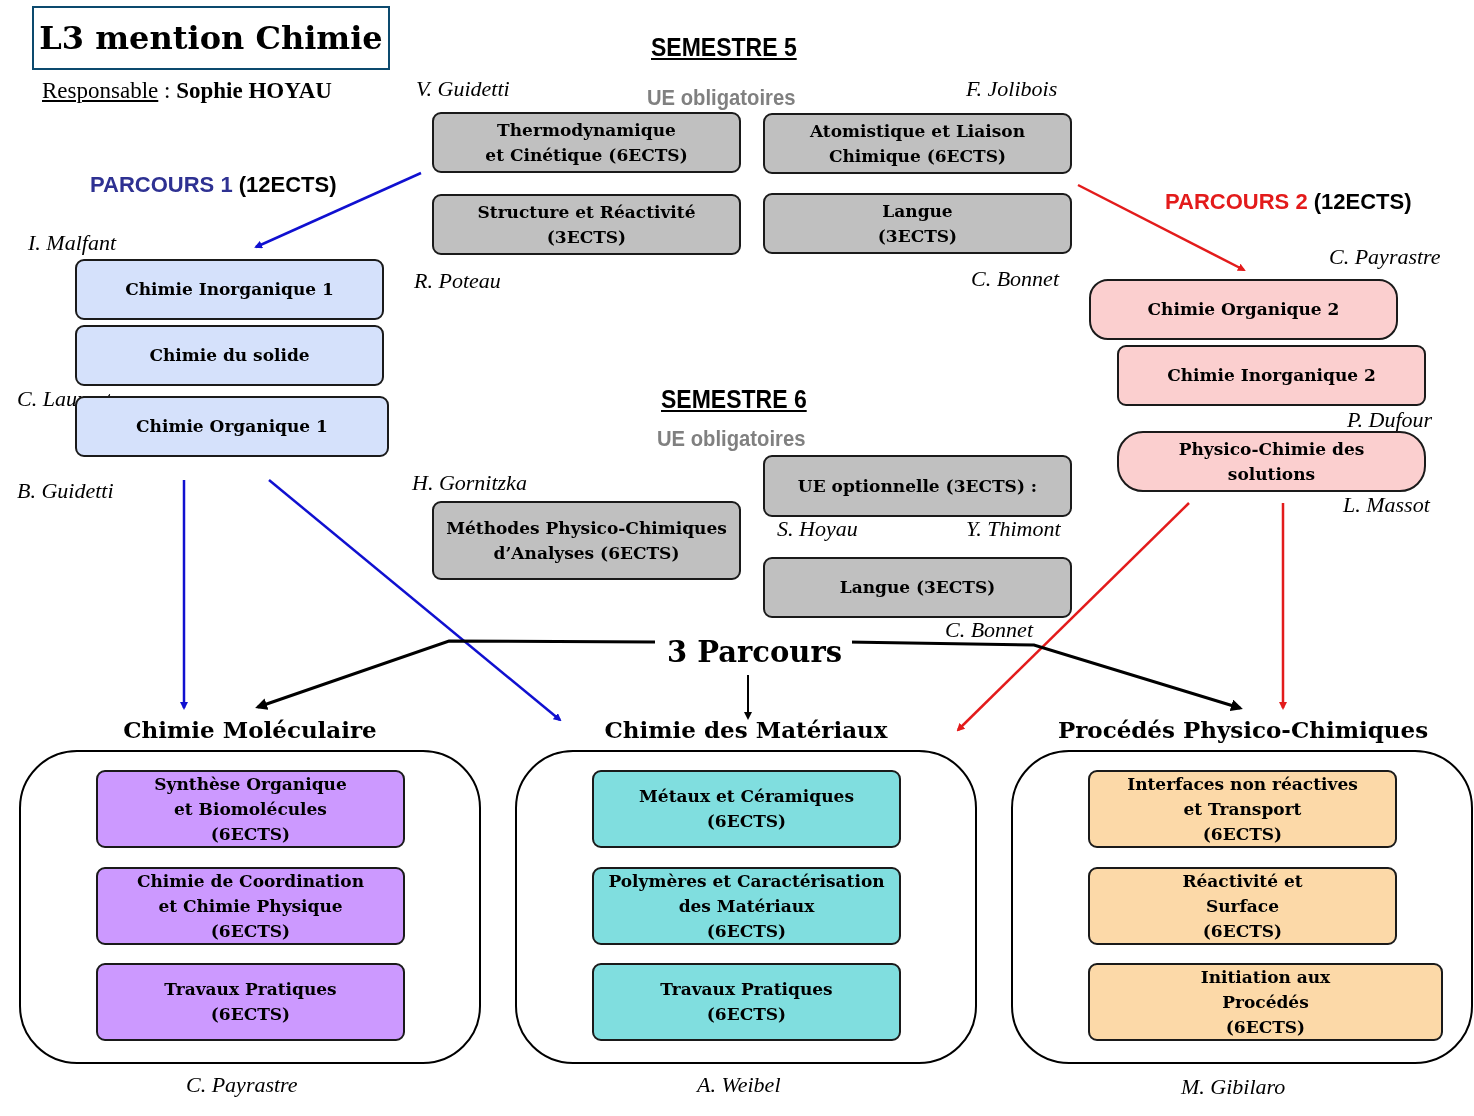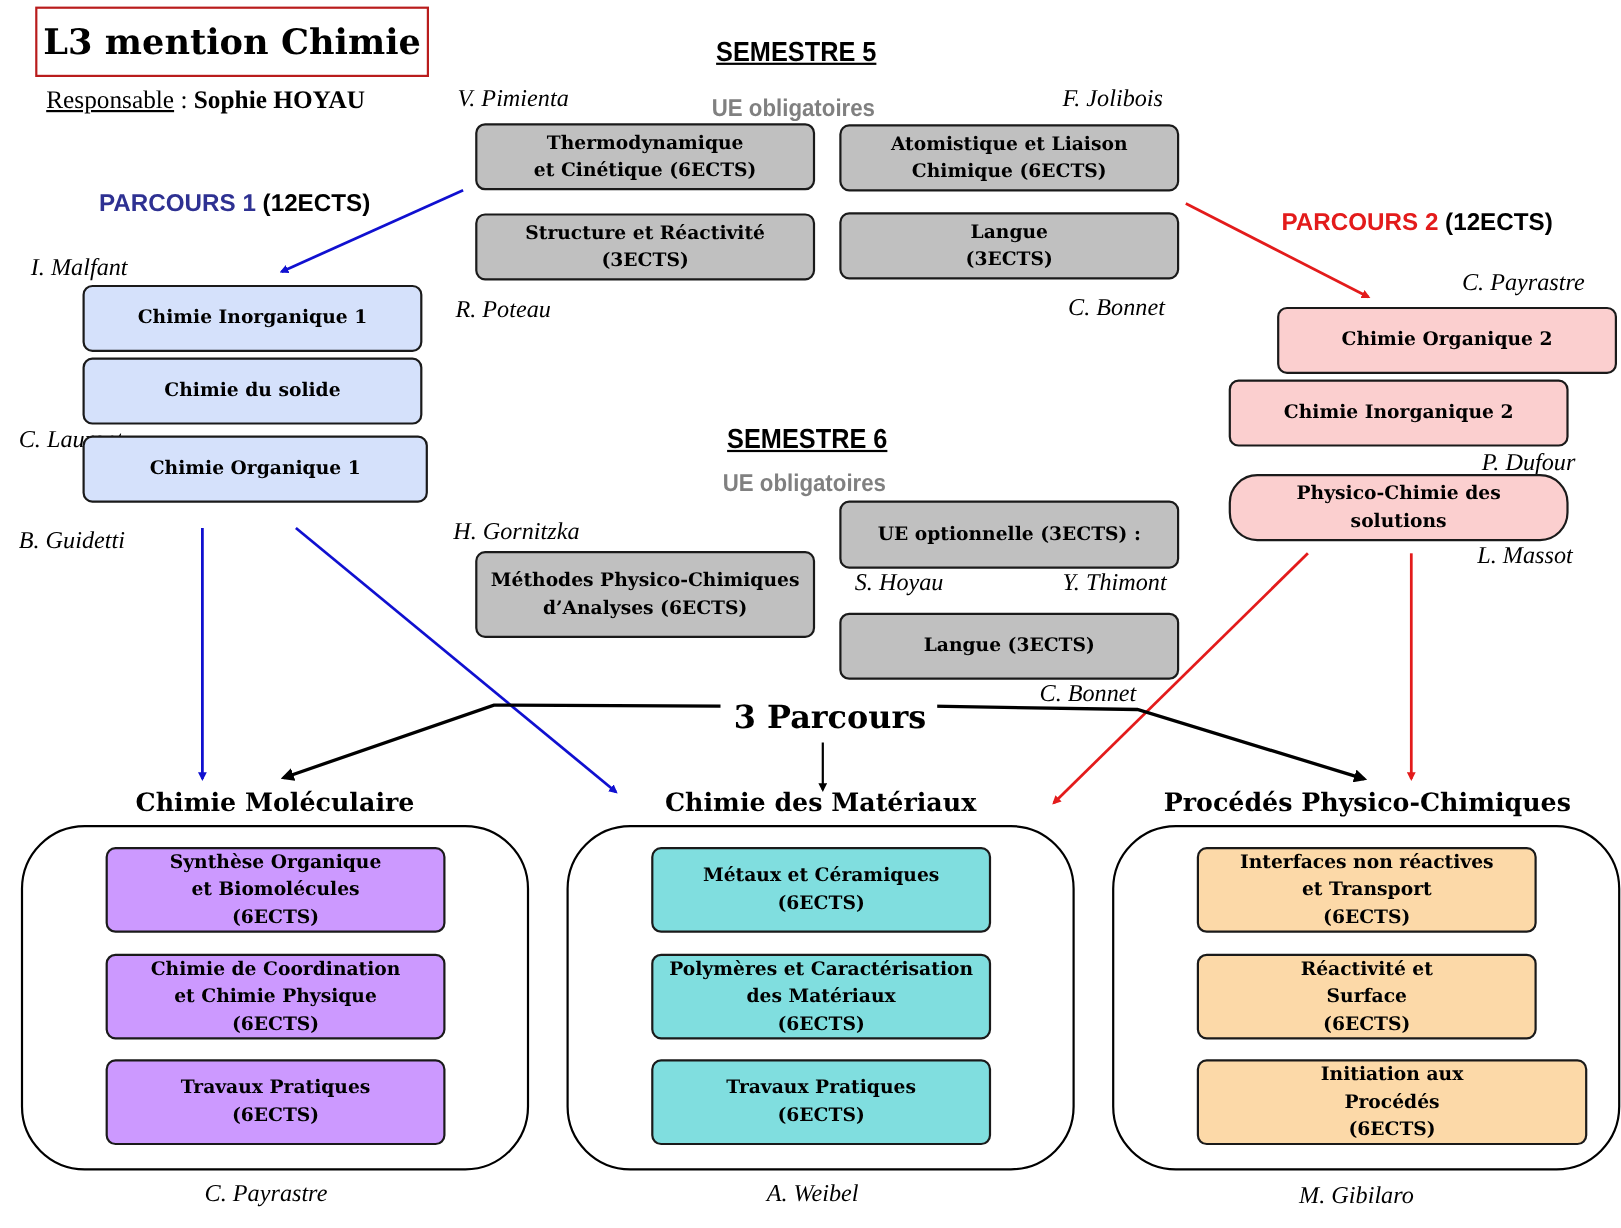--- a/index.html
+++ b/index.html
@@ -1,20 +1,20 @@
 <!DOCTYPE html>
 <html><head>
 <meta charset="utf-8">
 <style>
   html, body { margin: 0; padding: 0; background: #ffffff; }
   body { width: 1474px; height: 1116px; position: relative; overflow: hidden;
          font-family: "DejaVu Serif", "Liberation Serif", serif; color: #000; }
   .abs { position: absolute; }
   svg.arrows { position: absolute; left: 0; top: 0; width: 1474px; height: 1116px; pointer-events: none; }
-  .title-box { left: 32px; top: 6px; width: 354px; height: 60px; border: 2px solid #b91c1c;
+  .title-box { left: 32px; top: 6px; width: 354px; height: 60px; border: 2px solid #0c4a6e;
                display: flex; align-items: center; justify-content: center;
                font-family: "DejaVu Serif", serif; font-weight: bold; font-size: 32px; }
   .resp { left: 42px; top: 78px; font-family: "Liberation Serif", serif; font-size: 23px; }
   .resp .u { text-decoration: underline; }
   .resp .b { font-weight: bold; }
   .sem { font-family: "Liberation Sans", sans-serif; font-weight: bold; font-size: 25px;
          text-decoration: underline; transform: scaleX(0.92); transform-origin: left top; }
   .ue-oblig { font-family: "Liberation Sans", sans-serif; font-weight: bold; font-size: 22px; color: #808080;
               transform: scaleX(0.92); transform-origin: left top; }
   .name { font-family: "Liberation Serif", serif; font-style: italic; font-size: 22px; white-space: nowrap; }
@@ -67,21 +67,21 @@
 </svg>
 
 <div class="abs title-box">L3 mention Chimie</div>
 <div class="abs resp">
   <span class="u">Responsable</span><span> : </span><span class="b">Sophie HOYAU</span>
 </div>
 
 <div class="abs sem" style="left:651px; top:33px;">SEMESTRE 5</div>
 <div class="abs ue-oblig" style="left:647px; top:85px;">UE obligatoires</div>
 
-<div class="abs name" style="left:416px; top:76px;">V. Pimienta</div>
+<div class="abs name" style="left:416px; top:76px;">V. Guidetti</div>
 <div class="abs box gray" style="left:432px; top:112px; width:309px; height:61px;">Thermodynamique
 et Cinétique (6ECTS)</div>
 
 <div class="abs name" style="left:966px; top:76px;">F. Jolibois</div>
 <div class="abs box gray" style="left:763px; top:113px; width:309px; height:61px;">Atomistique et Liaison
 Chimique (6ECTS)</div>
 
 <div class="abs box gray" style="left:432px; top:194px; width:309px; height:61px;">Structure et Réactivité
 (3ECTS)</div>
 <div class="abs name" style="left:414px; top:268px;">R. Poteau</div>
@@ -97,21 +97,21 @@
 <div class="abs box blue" style="left:75px; top:259px; width:309px; height:61px;">Chimie Inorganique 1</div>
 <div class="abs box blue" style="left:75px; top:325px; width:309px; height:61px;">Chimie du solide</div>
 <div class="abs name" style="left:17px; top:386px;">C. Laurent</div>
 <div class="abs box blue" style="left:75px; top:396px; width:314px; height:61px;">Chimie Organique 1</div>
 <div class="abs name" style="left:17px; top:478px;">B. Guidetti</div>
 
 <div class="abs parcours" style="left:1165px; top:189px;">
   <span class="p2">PARCOURS 2</span><span> (12ECTS)</span>
 </div>
 <div class="abs name" style="left:1329px; top:244px;">C. Payrastre</div>
-<div class="abs box pink" style="left:1161px; top:279px; width:309px; height:61px;">Chimie Organique 2</div>
+<div class="abs box pink" style="left:1089px; top:279px; width:309px; height:61px;border-radius:19px;">Chimie Organique 2</div>
 <div class="abs box pink" style="left:1117px; top:345px; width:309px; height:61px;">Chimie Inorganique 2</div>
 <div class="abs name" style="left:1347px; top:407px;">P. Dufour</div>
 <div class="abs box pink" style="left:1117px; top:431px; width:309px; height:61px;border-radius:26px;">Physico-Chimie des
 solutions</div>
 <div class="abs name" style="left:1343px; top:492px;">L. Massot</div>
 
 <div class="abs sem" style="left:661px; top:385px;">SEMESTRE 6</div>
 <div class="abs ue-oblig" style="left:657px; top:426px;">UE obligatoires</div>
 
 <div class="abs name" style="left:412px; top:470px;">H. Gornitzka</div>

